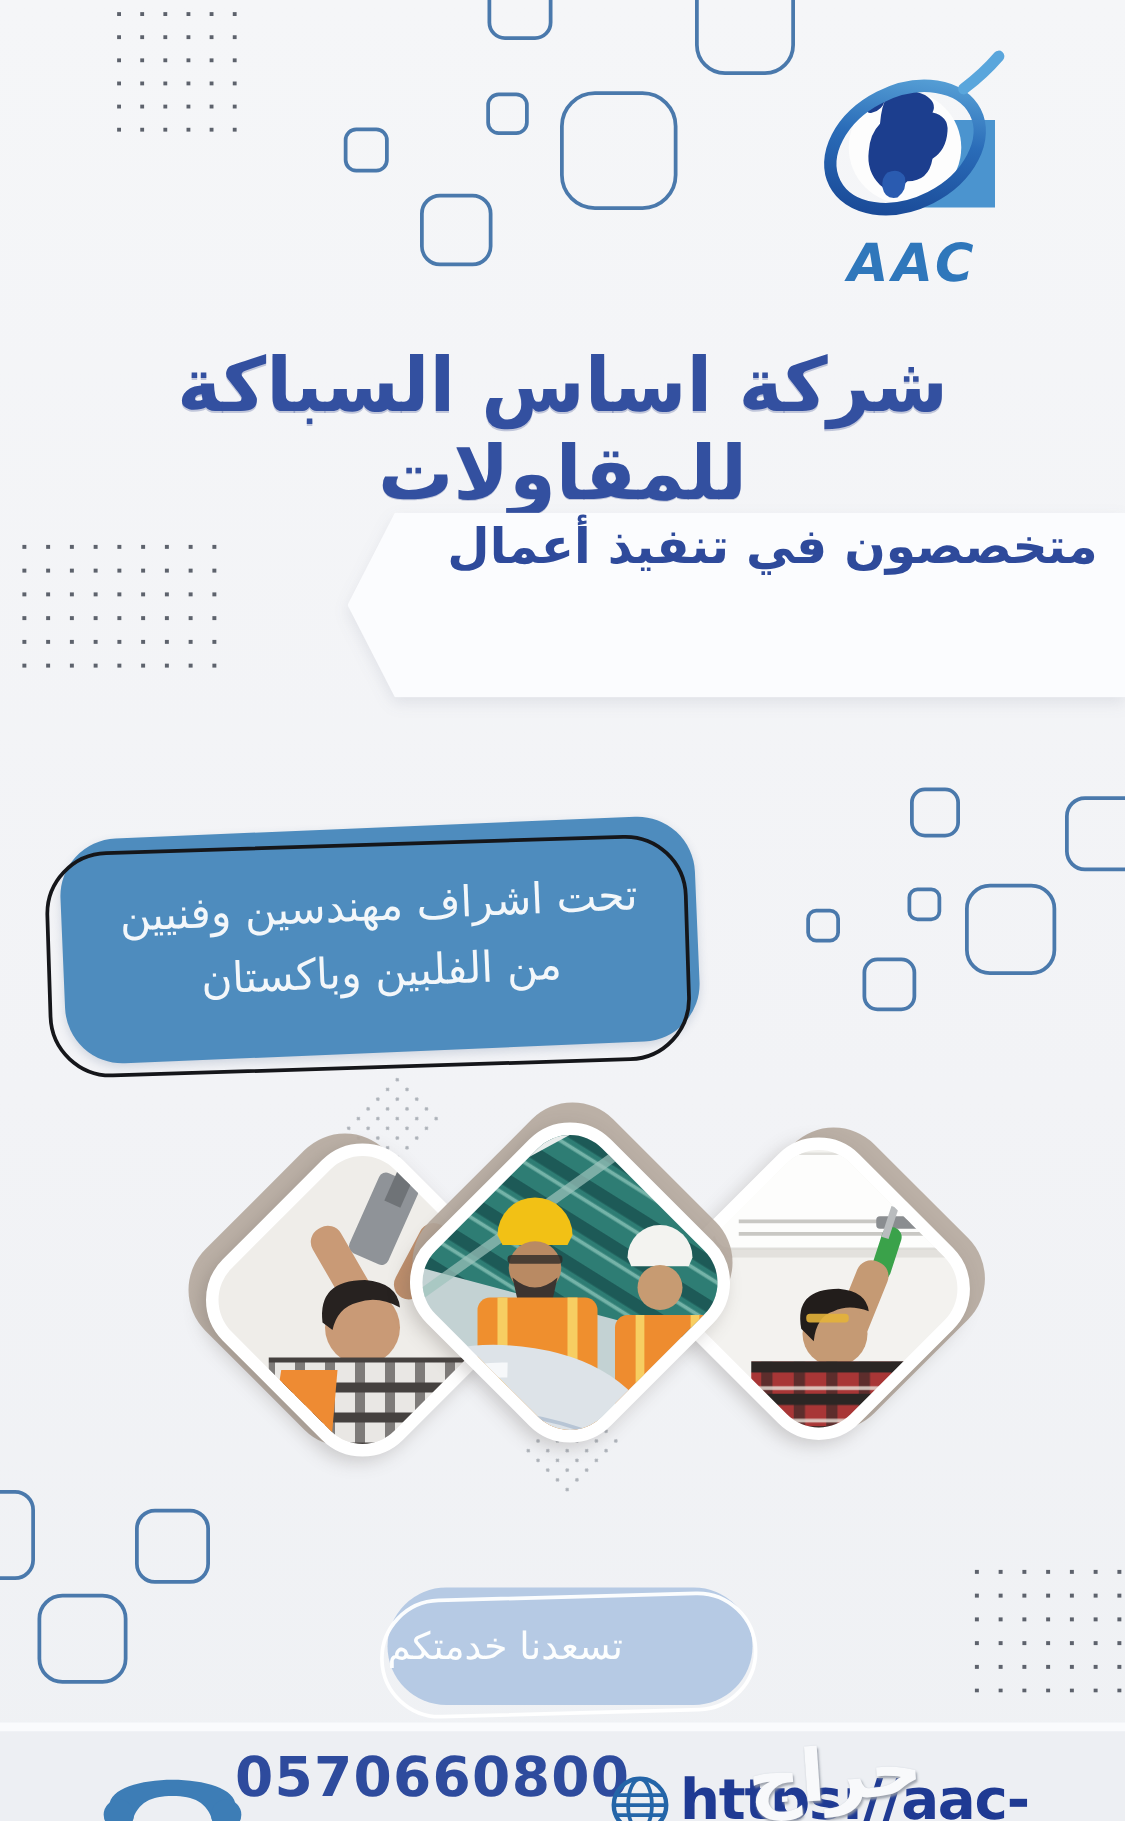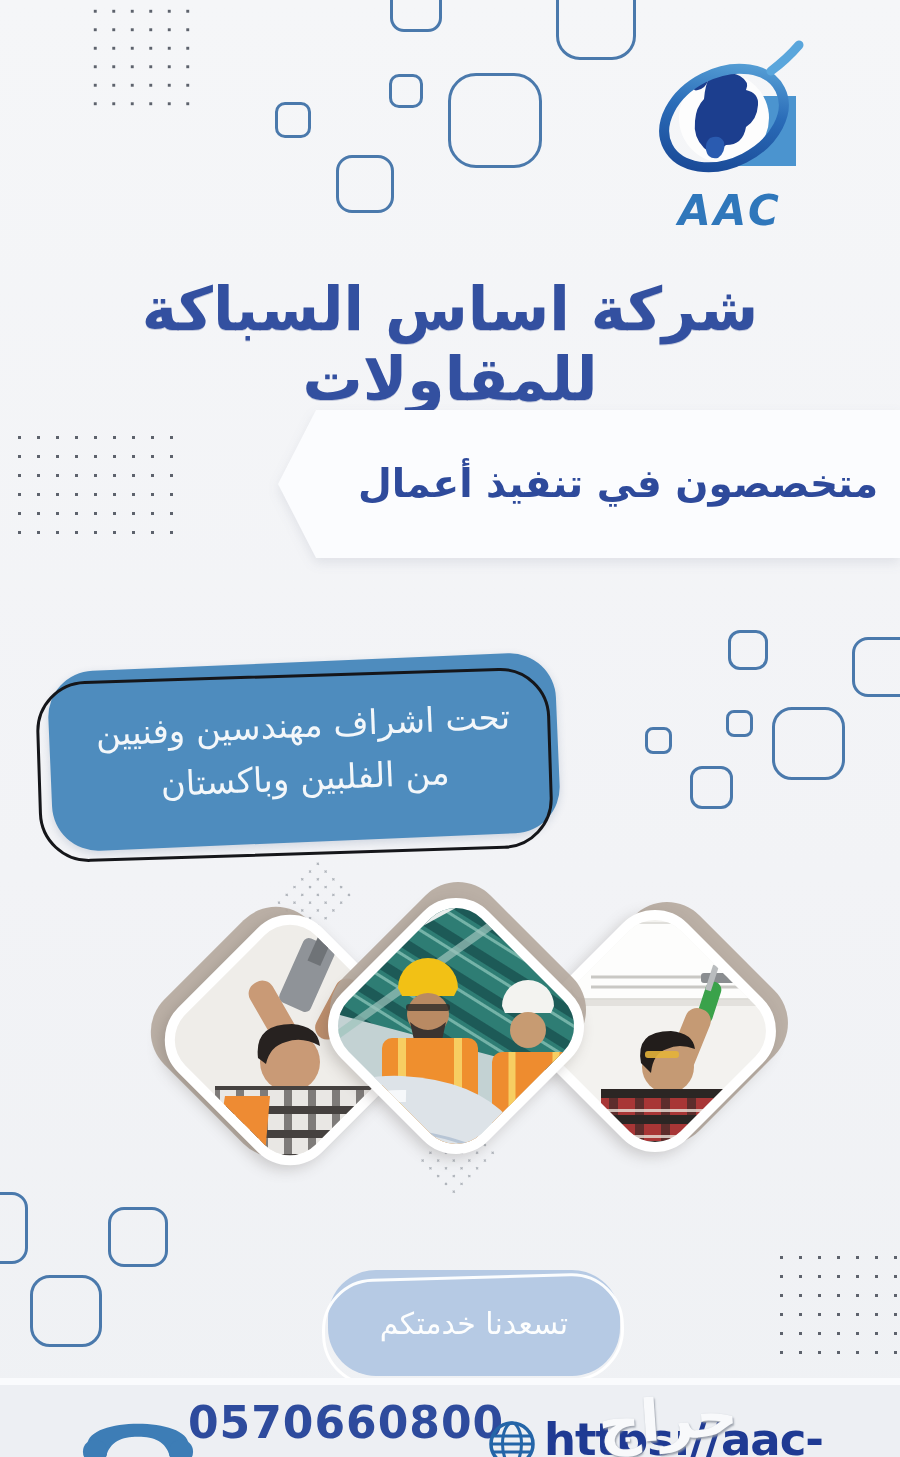--- a/index.html
+++ b/index.html
@@ -34,21 +34,21 @@
     font-size:60px; font-weight:bold; color:#3350a0;
     letter-spacing:-1px;
     text-shadow:0 1px 0 rgba(40,60,130,.25);
   }
 
   
   .band-wrap { position:absolute; left:278px; top:410px; width:622px; height:148px; filter:drop-shadow(0 5px 6px rgba(60,70,100,.10)); }
   .band {
     width:100%; height:100%; background:#fbfcfe;
     clip-path:polygon(0 50%, 38px 0, 100% 0, 100% 100%, 38px 100%);
-    display:flex; flex-direction:column; justify-content:center;
+    display:flex; flex-direction:row; justify-content:center;
     padding-left:58px;
   }
   .band-line {
     direction:rtl; text-align:center;
     font-size:39px; font-weight:bold; color:#2e4a9b; line-height:1.45;
   }
 
   
   .supv {
     position:absolute; left:50px; top:662px; width:508px; height:180px;
@@ -78,23 +78,23 @@
   .ph-right  { left:556px; top:932px;  width:198px; height:198px; z-index:1; }
   .ph-left  .shadowback { left:-14px; top:-8px;  width:204px; height:204px; }
   .ph-mid   .shadowback { left:2px;   top:-16px; width:208px; height:208px; }
   .ph-right .shadowback { left:12px;  top:-8px;  width:198px; height:198px; }
   .ph-left  .frame { left:0; top:0; width:204px; height:204px; }
   .ph-mid   .frame { left:0; top:0; width:208px; height:208px; }
   .ph-right .frame { left:0; top:0; width:198px; height:198px; }
 
   
   .cta {
-    position:absolute; left:328px; top:1270px; width:292px; height:106px;
+    position:absolute; left:310px; top:1270px; width:292px; height:94px;
     background:#b6cae4; border-radius:48px;
-    display:flex; align-items:center; justify-content:center;
+    display:flex; align-items:center; 
   }
   .cta::before {
     content:""; position:absolute; left:-6px; right:-4px; top:6px; bottom:-8px;
     border:3px solid rgba(255,255,255,.95); border-radius:52px; transform:rotate(-1.6deg);
   }
   .cta-label { direction:rtl; color:#fdfefe; font-size:30px; letter-spacing:1px; }
 
   
   .footer {
     position:absolute; left:0; top:1378px; width:900px; height:79px;

